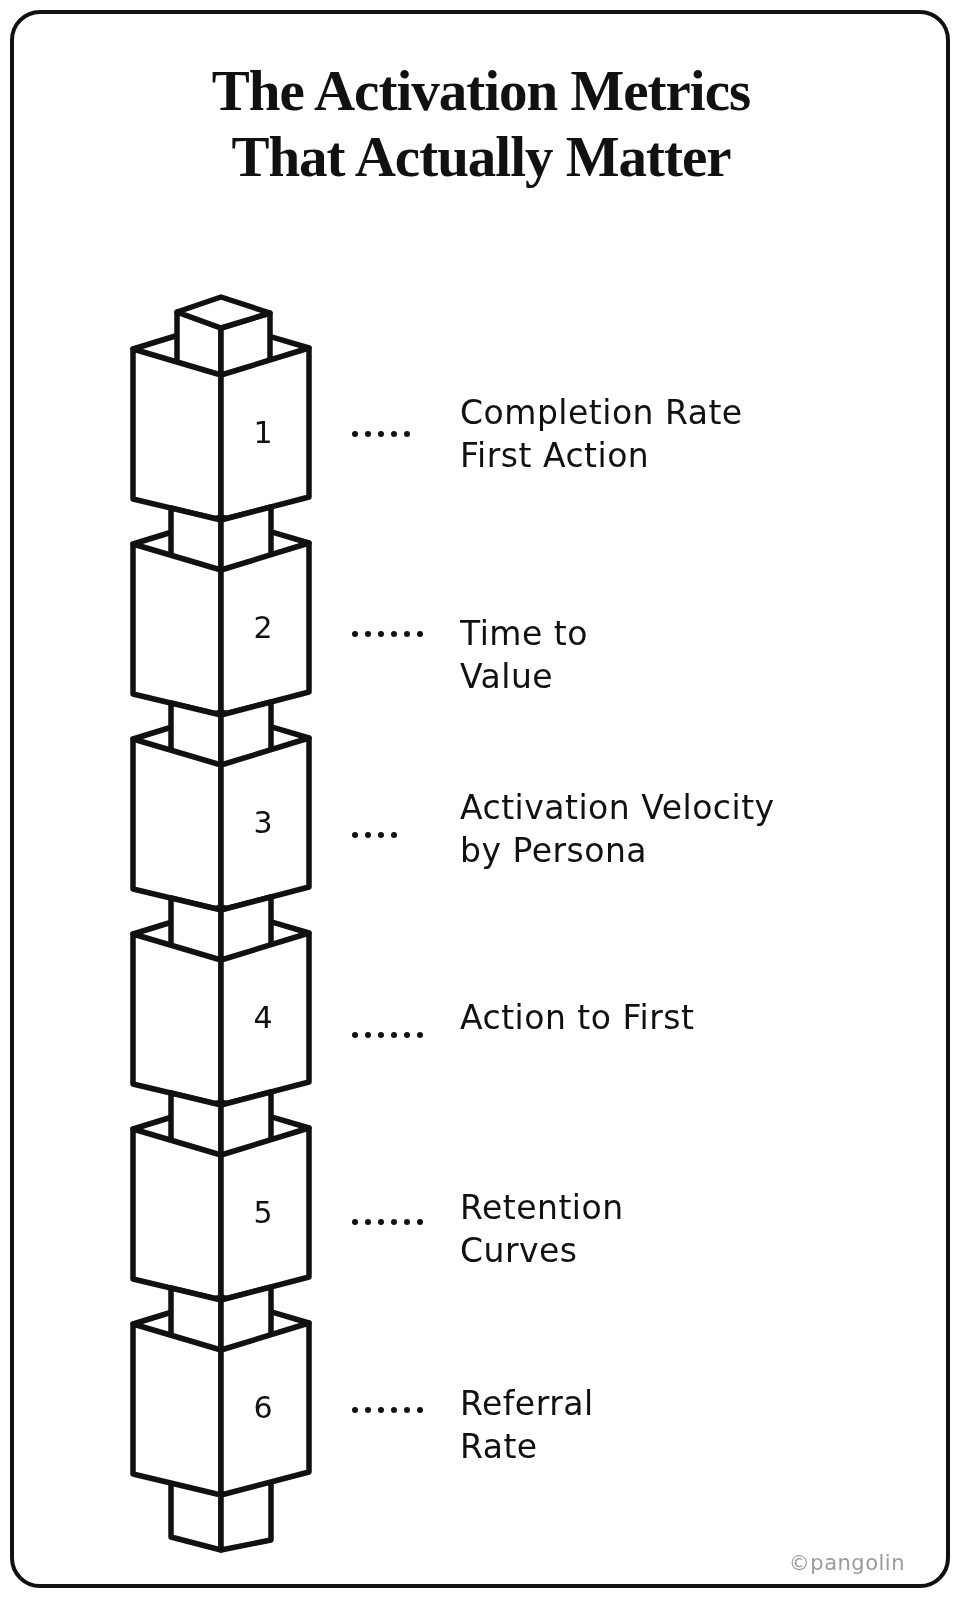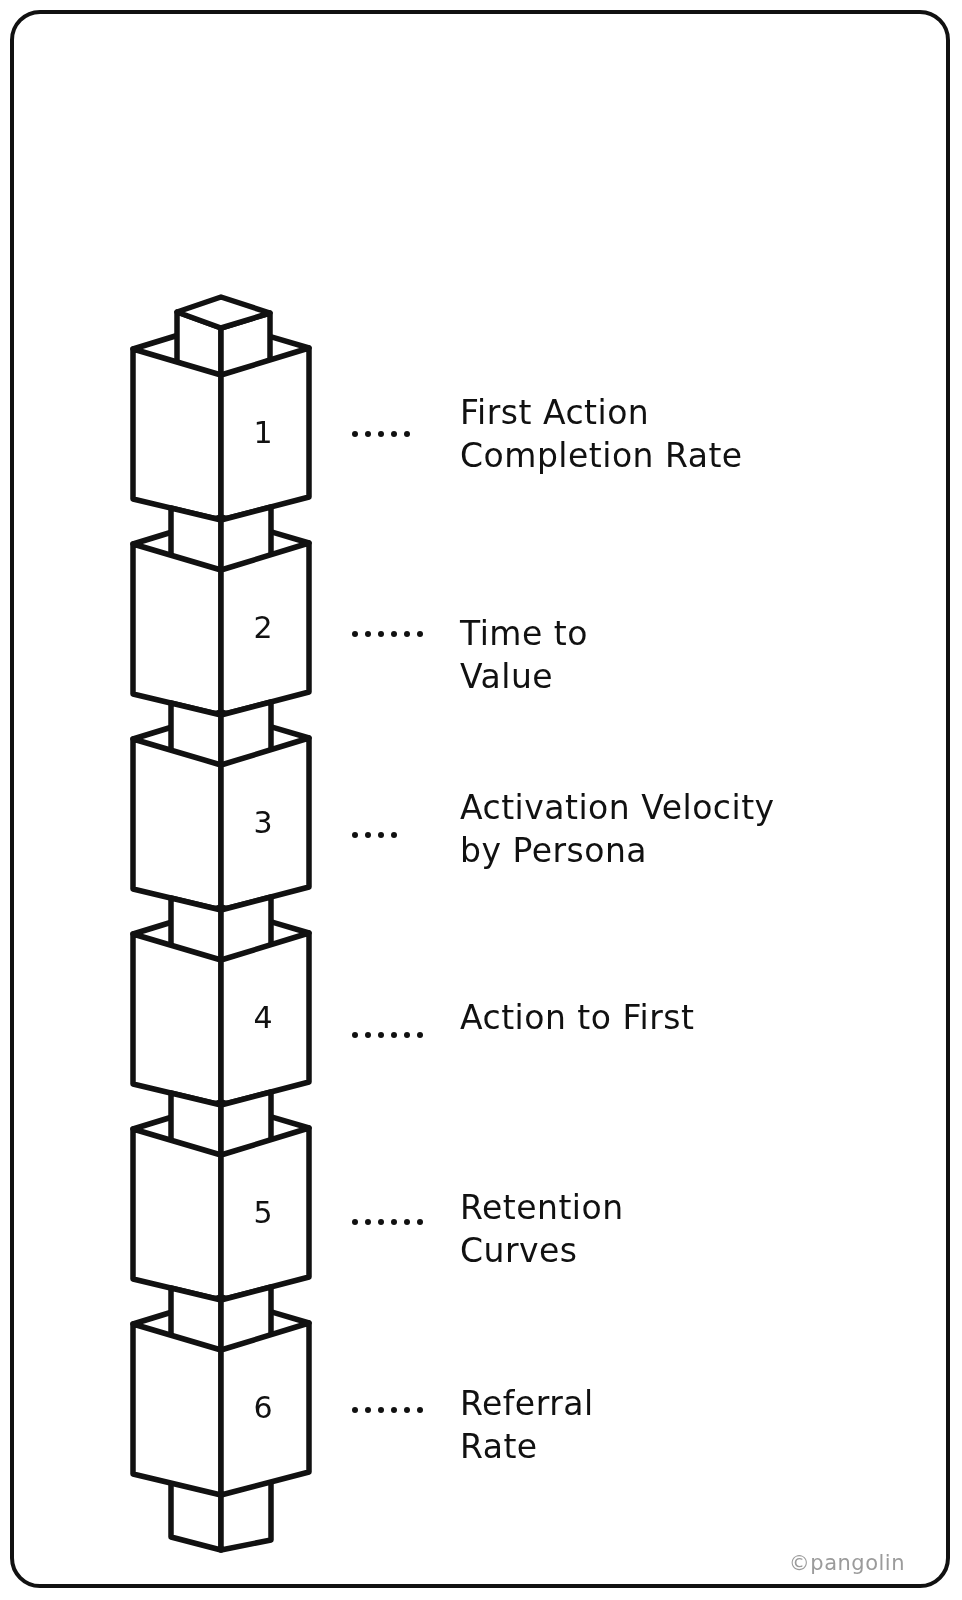--- a/index.html
+++ b/index.html
@@ -32,20 +32,22 @@
     font-family:"DejaVu Sans",sans-serif;font-size:30px;fill:#111111;
   }
 </style>
 </head>
 <body>
 
 <div class="poster">
   <div class="page-border"></div>
 
   <div class="page-title">
+    <div>The Activation Metrics</div>
+    <div>That Actually Matter</div>
   </div>
 
   <svg class="stack-svg" width="962" height="1600" viewBox="0 0 962 1600" id="stack-svg">
       <g>
         <path d="M133 349 L221 322 L309 348" fill="none" stroke="#111111" stroke-width="5.5" stroke-linejoin="round" stroke-linecap="round"></path>
         <path d="M177 312 L177 362 L221 380 L221 328 Z" fill="#ffffff" stroke="#111111" stroke-width="5.5" stroke-linejoin="round" stroke-linecap="round"></path>
         <path d="M221 328 L270 313 L270 360 L221 380 Z" fill="#ffffff" stroke="#111111" stroke-width="5.5" stroke-linejoin="round" stroke-linecap="round"></path>
         <path d="M177 312 L221 297 L270 313 L221 328 Z" fill="#ffffff" stroke="#111111" stroke-width="5.5" stroke-linejoin="round" stroke-linecap="round"></path>
         <path d="M133 349 L221 375 L221 520 L133 499 Z" fill="#ffffff" stroke="#111111" stroke-width="5.5" stroke-linejoin="round" stroke-linecap="round"></path>
         <path d="M221 375 L309 348 L309 497 L221 520 Z" fill="#ffffff" stroke="#111111" stroke-width="5.5" stroke-linejoin="round" stroke-linecap="round"></path>
@@ -98,22 +100,22 @@
   <div class="metric-row-layer" id="rows">
       <div>
         <div class="dots-connector" style="left: 352px; top: 431px;">
           <span class="dot"></span>
           <span class="dot"></span>
           <span class="dot"></span>
           <span class="dot"></span>
           <span class="dot"></span>
         </div>
         <div class="metric-label" style="left: 460px; top: 391px;">
+          <div>Completion Rate</div>
           <div>First Action</div>
-          <div>Completion Rate</div>
         </div>
       </div>
       <div>
         <div class="dots-connector" style="left: 352px; top: 631px;">
           <span class="dot"></span>
           <span class="dot"></span>
           <span class="dot"></span>
           <span class="dot"></span>
           <span class="dot"></span>
           <span class="dot"></span>

